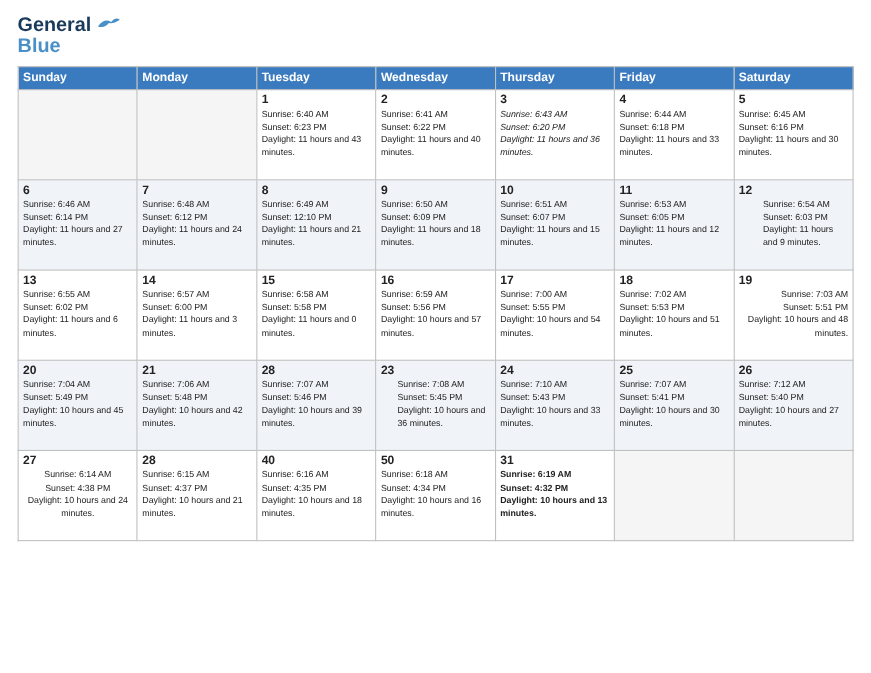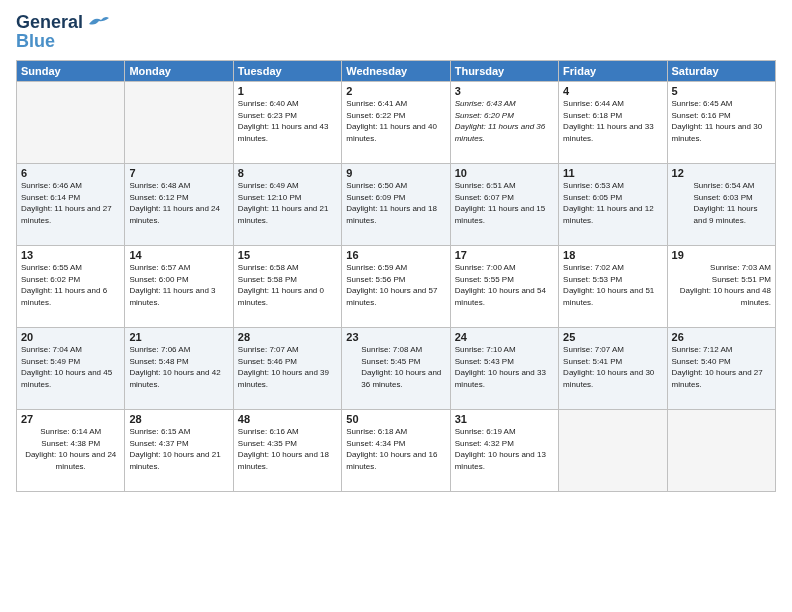--- a/index.html
+++ b/index.html
@@ -289,34 +289,34 @@
 Sunset: 4:38 PM
 Daylight: 10 hours and 24 minutes.</div>
           </td>
           <td>
             <span class="day-num">28</span>
             <div class="day-detail" style="white-space: pre-line;">Sunrise: 6:15 AM
 Sunset: 4:37 PM
 Daylight: 10 hours and 21 minutes.</div>
           </td>
           <td>
-            <span class="day-num">48</span>
+            <span class="day-num">40</span>
             <div class="day-detail" style="white-space: pre-line;">Sunrise: 6:16 AM
 Sunset: 4:35 PM
 Daylight: 10 hours and 18 minutes.</div>
           </td>
           <td>
             <span class="day-num">50</span>
             <div class="day-detail" style="white-space: pre-line;">Sunrise: 6:18 AM
 Sunset: 4:34 PM
 Daylight: 10 hours and 16 minutes.</div>
           </td>
           <td>
             <span class="day-num">31</span>
-            <div class="day-detail" style="white-space: pre-line;">Sunrise: 6:19 AM
+            <div class="day-detail" style="white-space: pre-line; font-weight: bold;">Sunrise: 6:19 AM
 Sunset: 4:32 PM
 Daylight: 10 hours and 13 minutes.</div>
           </td>
           <td class="empty"></td>
           <td class="empty"></td>
         </tr>
       </tbody>
   </table>
 </div>
 

